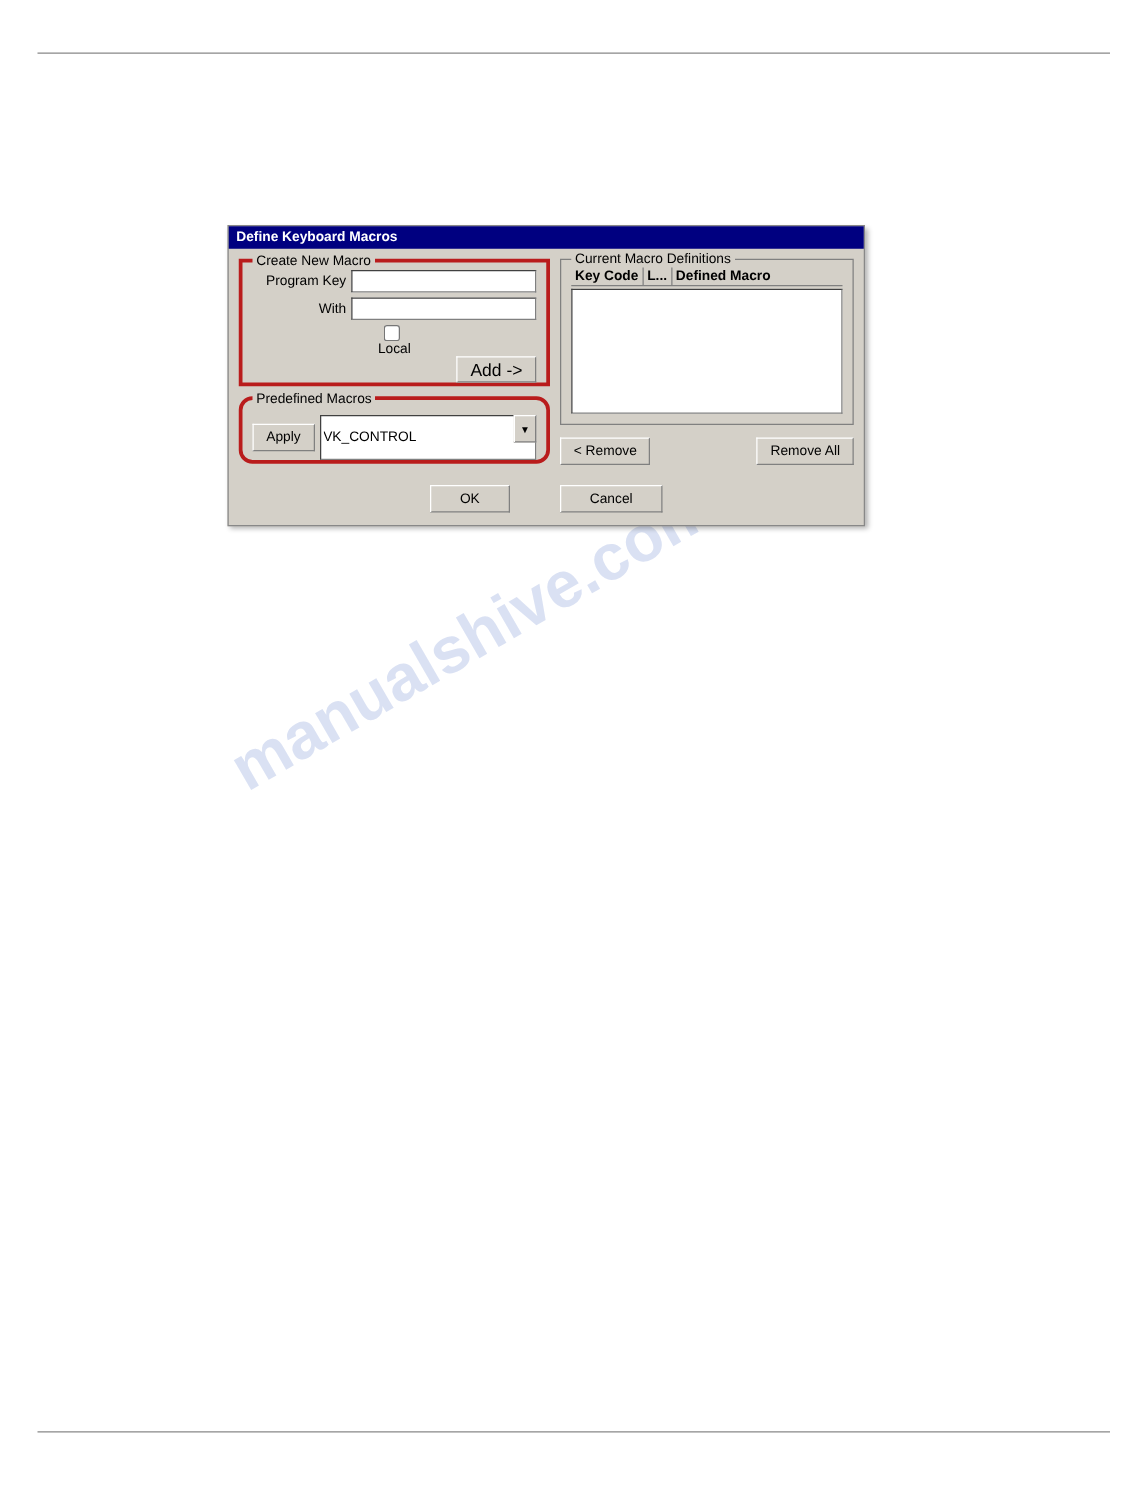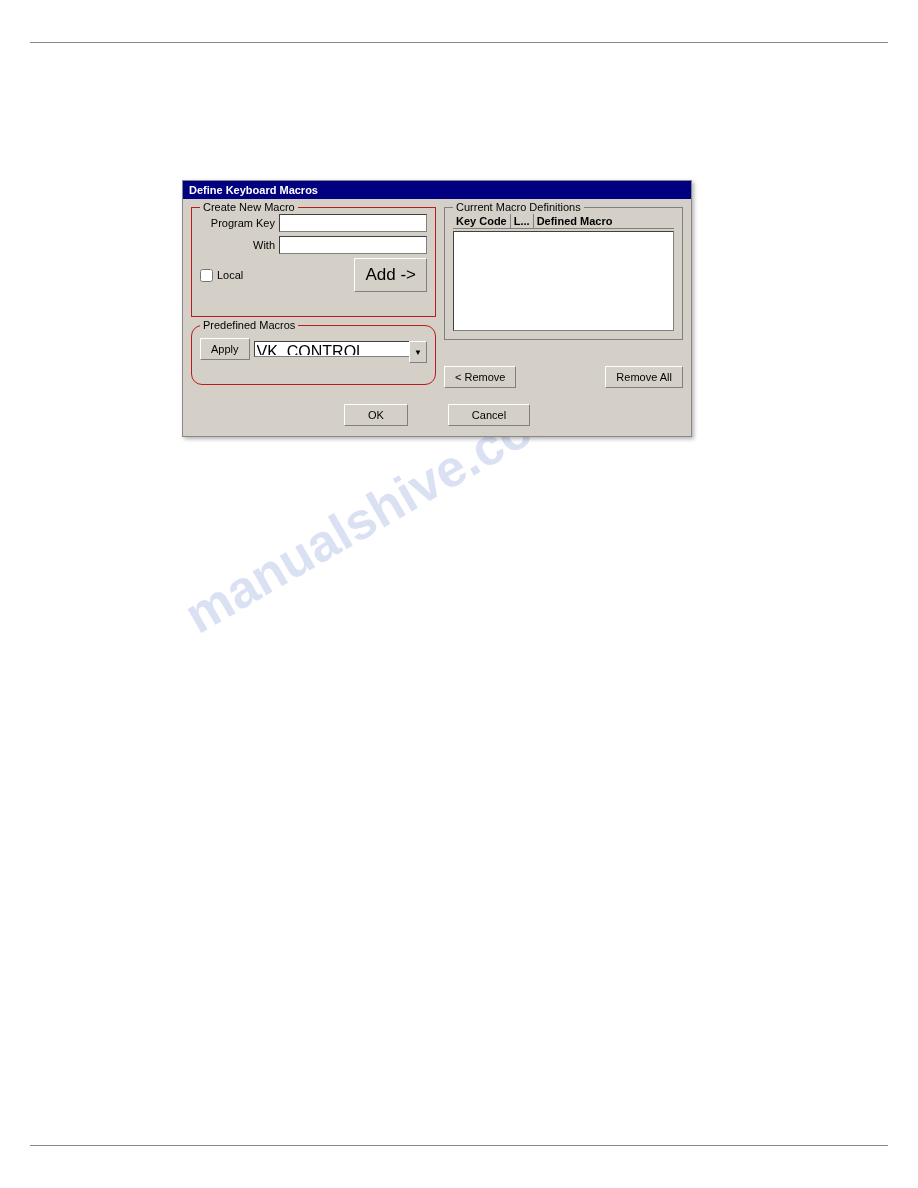--- a/index.html
+++ b/index.html
@@ -73,23 +73,23 @@
 
     
     .left-panel {
       flex: 0 0 220px;
       display: flex;
       flex-direction: column;
       gap: 6px;
     }
 
     .group-box {
-      border: 1px solid #b91c1c;
-      background: #d4d0c8;
-      padding: 6px 8px 24px 8px;
+      border: 3px solid #b91c1c;
+      background: #d4d0c8;
+      padding: 6px 8px 0 8px;
       position: relative;
     }
 
     .group-box-legend {
       position: absolute;
       top: -7px;
       left: 8px;
       background: #d4d0c8;
       padding: 0 3px;
       font-size: 11px;
@@ -117,35 +117,36 @@
       border-top-color: #404040;
       border-left-color: #404040;
       font-size: 11px;
       padding: 1px 2px;
     }
 
     .checkbox-row {
       display: flex;
       align-items: center;
       margin-top: 4px;
+      flex-direction: column;
     }
 
     .checkbox-row input[type=checkbox] {
       margin-right: 4px;
     }
 
     .add-button {
       margin-left: auto;
       padding: 2px 10px;
-      font-size: 17px;
-      background: #d4d0c8;
-      border: 1px solid;
-      border-color: #ffffff #808080 #808080 #ffffff;
-      cursor: pointer;
-      height: 34px;
+      font-size: 14px;
+      background: #d4d0c8;
+      border: 1px solid;
+      border-color: #ffffff #808080 #808080 #ffffff;
+      cursor: pointer;
+      height: 21px;
     }
 
     .predefined-group {
       margin-top: 2px;
       border-radius: 11px;
     }
 
     .predefined-row {
       display: flex;
       align-items: center;
@@ -165,22 +166,22 @@
 
     .dropdown-container {
       display: flex;
       align-items: center;
       flex: 1;
       position: relative;
     }
 
     .dropdown-select {
       flex: 1;
-      height: 16px;
-      font-size: 16px;
+      height: 36px;
+      font-size: 11px;
       background: #ffffff;
       border: 1px solid #808080;
       border-top-color: #404040;
       border-left-color: #404040;
       appearance: none;
       -webkit-appearance: none;
       padding: 1px 2px;
       cursor: pointer;
     }
 
@@ -198,21 +199,21 @@
       justify-content: center;
       font-size: 8px;
       pointer-events: none;
     }
 
     
     .right-panel {
       flex: 1;
       display: flex;
       flex-direction: column;
-      gap: 22px;
+      gap: 6px;
     }
 
     .macro-group {
       border: 1px solid #808080;
       background: #d4d0c8;
       padding: 6px 8px 8px 8px;
       position: relative;
       flex: 1;
     }
 

